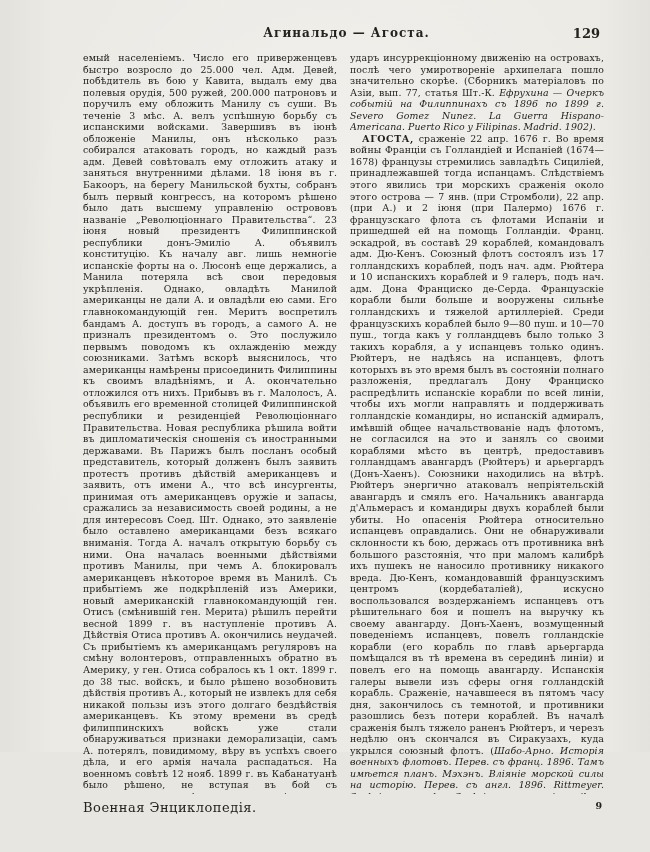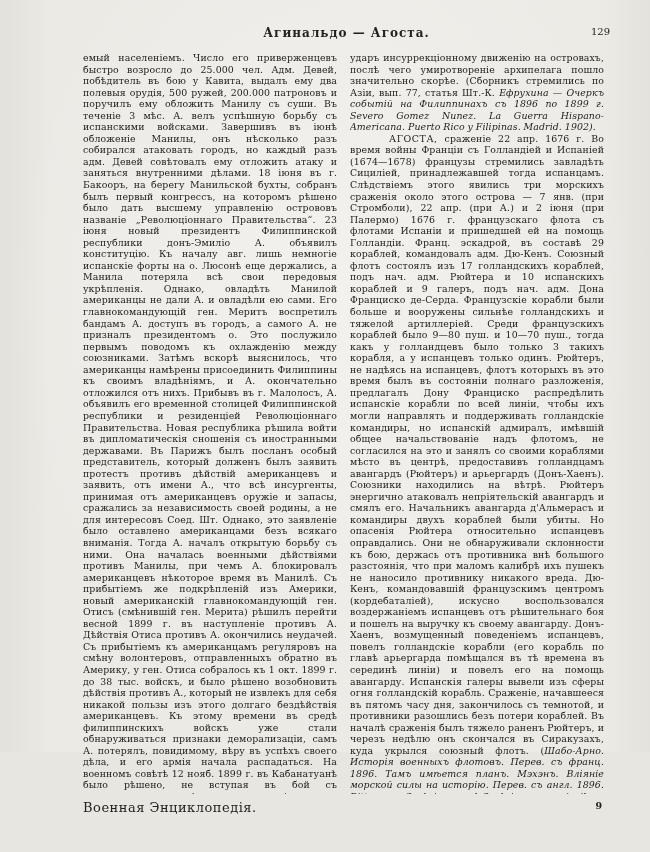--- a/index.html
+++ b/index.html
@@ -19,39 +19,39 @@
   }
   .running-head-row{
     position:absolute;top:26px;left:83px;right:40px;
     display:flex;align-items:baseline;
   }
   .running-head{
     flex:1;text-align:center;
     font-weight:bold;font-size:12px;letter-spacing:1px;
   }
   .page-number{
-    position:absolute;right:0;top:0;
-    font-weight:normal;font-size:10px;
+    position:absolute;right:10px;top:0;
+    font-weight:bold;font-size:13px;
   }
   .columns{
     position:absolute;top:52px;left:83px;
     width:522px;height:742px;
     display:flex;gap:13px;
     overflow:hidden;
   }
   .col{
     width:254px;height:742px;overflow:hidden;
     font-size:9.4px;line-height:11.55px;
     text-align:justify;
     letter-spacing:0.1px;
     word-spacing:-0.2px;
   }
   .col p{margin:0;}
   .col p.indent{text-indent:12px;}
-  .headword{font-weight:normal;letter-spacing:0.6px;margin-left:27px;}
+  .headword{font-weight:bold;letter-spacing:0.6px;}
   .citation{font-style:italic;}
   .footer-imprint{
     position:absolute;left:83px;top:800px;
     font-size:13px;letter-spacing:0.5px;
   }
   .signature-number{
     position:absolute;right:48px;top:800px;
     font-size:9.5px;font-weight:bold;
   }
 </style>
@@ -65,21 +65,21 @@
     <div class="page-number">129</div>
   </div>
 
   <div class="columns">
 
     <div class="col">
       <p><span>емый населеніемъ. Число его приверженцевъ быстро возросло до 25.000 чел. Адм. Девей, побѣдитель въ бою у Кавита, выдалъ ему два полевыя орудія, 500 ружей, 200.000 патроновъ и поручилъ ему обложить Манилу съ суши. Въ теченіе 3 мѣс. А. велъ успѣшную борьбу съ испанскими войсками. Завершивъ въ іюнѣ обложеніе Манилы, онъ нѣсколько разъ собирался атаковать городъ, но каждый разъ адм. Девей совѣтовалъ ему отложить атаку и заняться внутренними дѣлами. 18 іюня въ г. Бакооръ, на берегу Манильской бухты, собранъ былъ первый конгрессъ, на которомъ рѣшено было дать высшему управленію острововъ названіе „Революціоннаго Правительства“. 23 іюня новый президентъ Филиппинской республики донъ-Эмиліо А. объявилъ конституцію. Къ началу авг. лишь немногіе испанскіе форты на о. Люсонѣ еще держались, а Манила потеряла всѣ свои передовыя укрѣпленія. Однако, овладѣть Манилой американцы не дали А. и овладѣли ею сами. Его главнокомандующій ген. Меритъ воспретилъ бандамъ А. доступъ въ городъ, а самого А. не призналъ президентомъ о. Это послужило первымъ поводомъ къ охлажденію между союзниками. Затѣмъ вскорѣ выяснилось, что американцы намѣрены присоединить Филиппины къ своимъ владѣніямъ, и А. окончательно отложился отъ нихъ. Прибывъ въ г. Малолосъ, А. объявилъ его временной столицей Филиппинской республики и резиденціей Революціоннаго Правительства. Новая республика рѣшила войти въ дипломатическія сношенія съ иностранными державами. Въ Парижъ былъ посланъ особый представитель, который долженъ былъ заявить протестъ противъ дѣйствій американцевъ и заявить, отъ имени А., что всѣ инсургенты, принимая отъ американцевъ оружіе и запасы, сражались за независимость своей родины, а не для интересовъ Соед. Шт. Однако, это заявленіе было оставлено американцами безъ всякаго вниманія. Тогда А. началъ открытую борьбу съ ними. Она началась военными дѣйствіями противъ Манилы, при чемъ А. блокировалъ американцевъ нѣкоторое время въ Манилѣ. Съ прибытіемъ же подкрѣпленій изъ Америки, новый американскій главнокомандующій ген. Отисъ (смѣнившій ген. Мерита) рѣшилъ перейти весной 1899 г. въ наступленіе противъ А. Дѣйствія Отиса противъ А. окончились неудачей. Съ прибытіемъ къ американцамъ регуляровъ на смѣну волонтеровъ, отправленныхъ обратно въ Америку, у ген. Отиса собралось къ 1 окт. 1899 г. до 38 тыс. войскъ, и было рѣшено возобновить дѣйствія противъ А., который не извлекъ для себя никакой пользы изъ этого долгаго бездѣйствія американцевъ. Къ этому времени въ средѣ филиппинскихъ войскъ уже стали обнаруживаться признаки деморализаціи, самъ А. потерялъ, повидимому, вѣру въ успѣхъ своего дѣла, и его армія начала распадаться. На военномъ совѣтѣ 12 нояб. 1899 г. въ Кабанатуанѣ было рѣшено, не вступая въ бой съ американцами, раздѣлиться на мелкіе отряды для партизанскихъ дѣйствій. Самъ А., оставивъ общее руководительство возстаніемъ, съ небольшими силами удалился въ самую неприступную часть Филиппинск. архипелага. 23 мар. 1901 г., послѣ продолжительной и упорной борьбы въ различныхъ мѣстахъ Филиппинъ, А. былъ захваченъ американцами. Плѣненіе А. нанесло сильный</span></p>
     </div>
 
     <div class="col">
-      <p><span>ударъ инсуррекціонному движенію на островахъ, послѣ чего умиротвореніе архипелага пошло значительно скорѣе. (Сборникъ стремились по Азіи, вып. 77, статья Шт.-К. </span><span class="citation">Ефрухина — Очеркъ событій на Филиппинахъ съ 1896 по 1899 г. Severo Gomez Nunez. La Guerra Hispano-Americana. Puerto Rico y Filipinas. Madrid. 1902).</span></p>
+      <p><span>ударъ инсуррекціонному движенію на островахъ, послѣ чего умиротвореніе архипелага пошло значительно скорѣе. (Сборникъ матеріаловъ по Азіи, вып. 77, статья Шт.-К. </span><span class="citation">Ефрухина — Очеркъ событій на Филиппинахъ съ 1896 по 1899 г. Severo Gomez Nunez. La Guerra Hispano-Americana. Puerto Rico y Filipinas. Madrid. 1902).</span></p>
       <p class="indent"><span class="headword">АГОСТА,</span><span> сраженіе 22 апр. 1676 г. Во время войны Франціи съ Голландіей и Испаніей (1674—1678) французы стремились завладѣть Сициліей, принадлежавшей тогда испанцамъ. Слѣдствіемъ этого явились три морскихъ сраженія около этого острова — 7 янв. (при Стромболи), 22 апр. (при А.) и 2 іюня (при Палермо) 1676 г. французскаго флота съ флотами Испаніи и пришедшей ей на помощь Голландіи. Франц. эскадрой, въ составѣ 29 кораблей, командовалъ адм. Дю-Кенъ. Союзный флотъ состоялъ изъ 17 голландскихъ кораблей, подъ нач. адм. Рюйтера и 10 испанскихъ кораблей и 9 галеръ, подъ нач. адм. Дона Франциско де-Серда. Французскіе корабли были больше и вооружены сильнѣе голландскихъ и тяжелой артиллеріей. Среди французскихъ кораблей было 9—80 пуш. и 10—70 пуш., тогда какъ у голландцевъ было только 3 такихъ корабля, а у испанцевъ только одинъ. Рюйтеръ, не надѣясь на испанцевъ, флотъ которыхъ въ это время былъ въ состояніи полнаго разложенія, предлагалъ Дону Франциско распредѣлить испанскіе корабли по всей линіи, чтобы ихъ могли направлять и поддерживать голландскіе командиры, но испанскій адмиралъ, имѣвшій общее начальствованіе надъ флотомъ, не согласился на это и занялъ со своими кораблями мѣсто въ центрѣ, предоставивъ голландцамъ авангардъ (Рюйтеръ) и арьергардъ (Донъ-Хаенъ). Союзники находились на вѣтрѣ. Рюйтеръ энергично атаковалъ непріятельскій авангардъ и смялъ его. Начальникъ авангарда д'Альмерасъ и командиры двухъ кораблей были убиты. Но опасенія Рюйтера относительно испанцевъ оправдались. Они не обнаруживали склонности къ бою, держась отъ противника внѣ большого разстоянія, что при маломъ калибрѣ ихъ пушекъ не наносило противнику никакого вреда. Дю-Кенъ, командовавшій французскимъ центромъ (кордебаталіей), искусно воспользовался воздержаніемъ испанцевъ отъ рѣшительнаго боя и пошелъ на выручку къ своему авангарду. Донъ-Хаенъ, возмущенный поведеніемъ испанцевъ, повелъ голландскіе корабли (его корабль по главѣ арьергарда помѣщался въ тѣ времена въ серединѣ линіи) и повелъ его на помощь авангарду. Испанскія галеры вывели изъ сферы огня голландскій корабль. Сраженіе, начавшееся въ пятомъ часу дня, закончилось съ темнотой, и противники разошлись безъ потери кораблей. Въ началѣ сраженія былъ тяжело раненъ Рюйтеръ, и черезъ недѣлю онъ скончался въ Сиракузахъ, куда укрылся союзный флотъ. (</span><span class="citation">Шабо-Арно. Исторія военныхъ флотовъ. Перев. съ франц. 1896. Тамъ имѣется планъ. Мэхэнъ. Вліяніе морской силы на исторію. Перев. съ англ. 1896. Rittmeyer. Seekriege und Seekriegswesen in ihrer weltgeschichtlichen Entwiklung. I томъ. 1907 г.).</span></p>
     </div>
 
   </div>
 
   <div class="footer-imprint">Военная Энциклопедія.</div>
   <div class="signature-number">9</div>
 
 </div>
 

